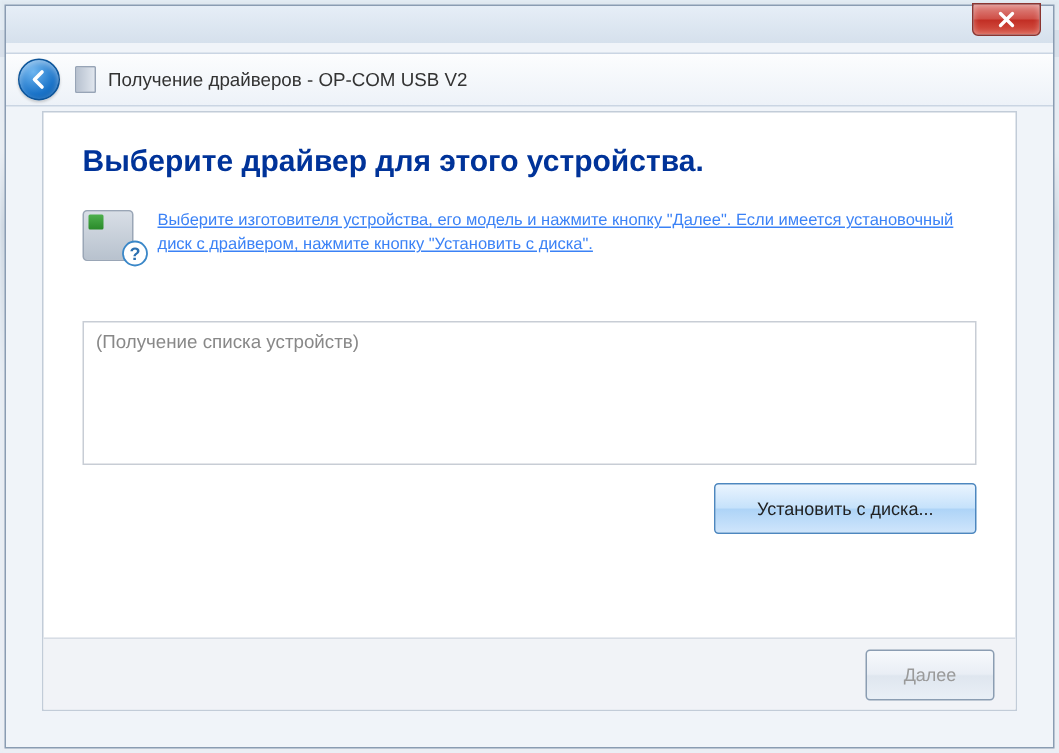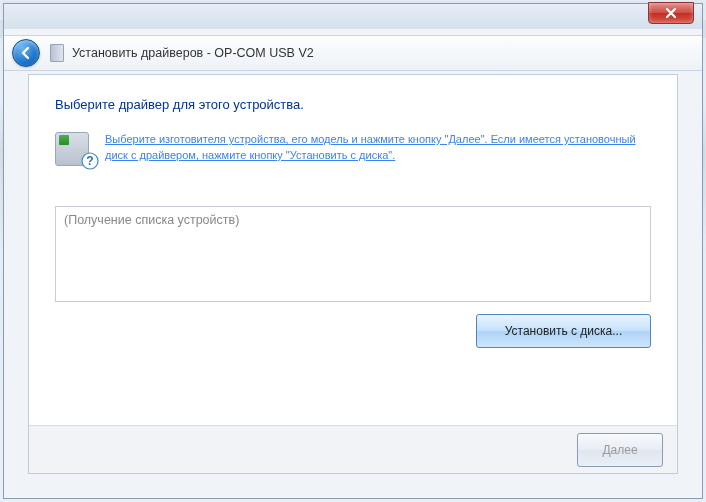--- a/index.html
+++ b/index.html
@@ -95,23 +95,23 @@
       left: 24px;
       right: 24px;
       bottom: 24px;
       background: #fff;
       border: 1px solid #c2ccd8;
     }
     .content-inner {
       padding: 22px 26px 16px 26px;
     }
     .instruction-heading {
-      font-size: 13px;
+      font-size: 20px;
       color: #003399;
-      font-weight: normal;
+      font-weight: bold;
       margin-bottom: 20px;
     }
     .instruction-row {
       display: flex;
       align-items: flex-start;
       margin-bottom: 40px;
     }
     .device-icon-wrap {
       width: 40px;
       flex: 0 0 40px;
@@ -215,21 +215,21 @@
     </svg>
   </div>
 
   <div class="header-bar">
     <div class="back-circle">
       <svg viewBox="0 0 16 16">
         <path d="M10 3 L5 8 L10 13" stroke="#fff" stroke-width="2.4" fill="none" stroke-linecap="round" stroke-linejoin="round"></path>
       </svg>
     </div>
     <div class="title-icon"></div>
-    <div class="window-title">Установить драйверов - OP-COM USB V2</div>
+    <div class="window-title">Получение драйверов - OP-COM USB V2</div>
   </div>
 
   <div class="content-panel">
     <div class="content-inner">
 
       <div class="instruction-heading">Выберите драйвер для этого устройства.</div>
 
       <div class="instruction-row">
         <div class="device-icon-wrap">
           <div class="device-icon"></div>

